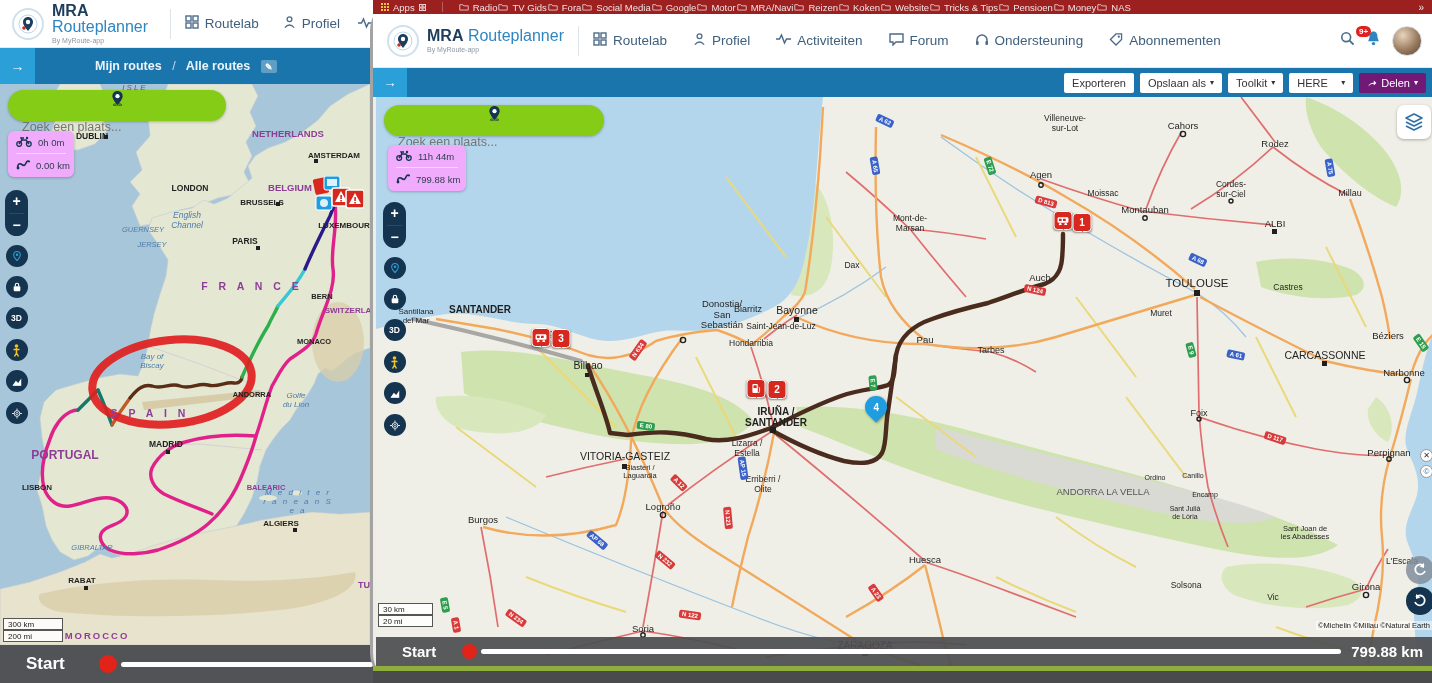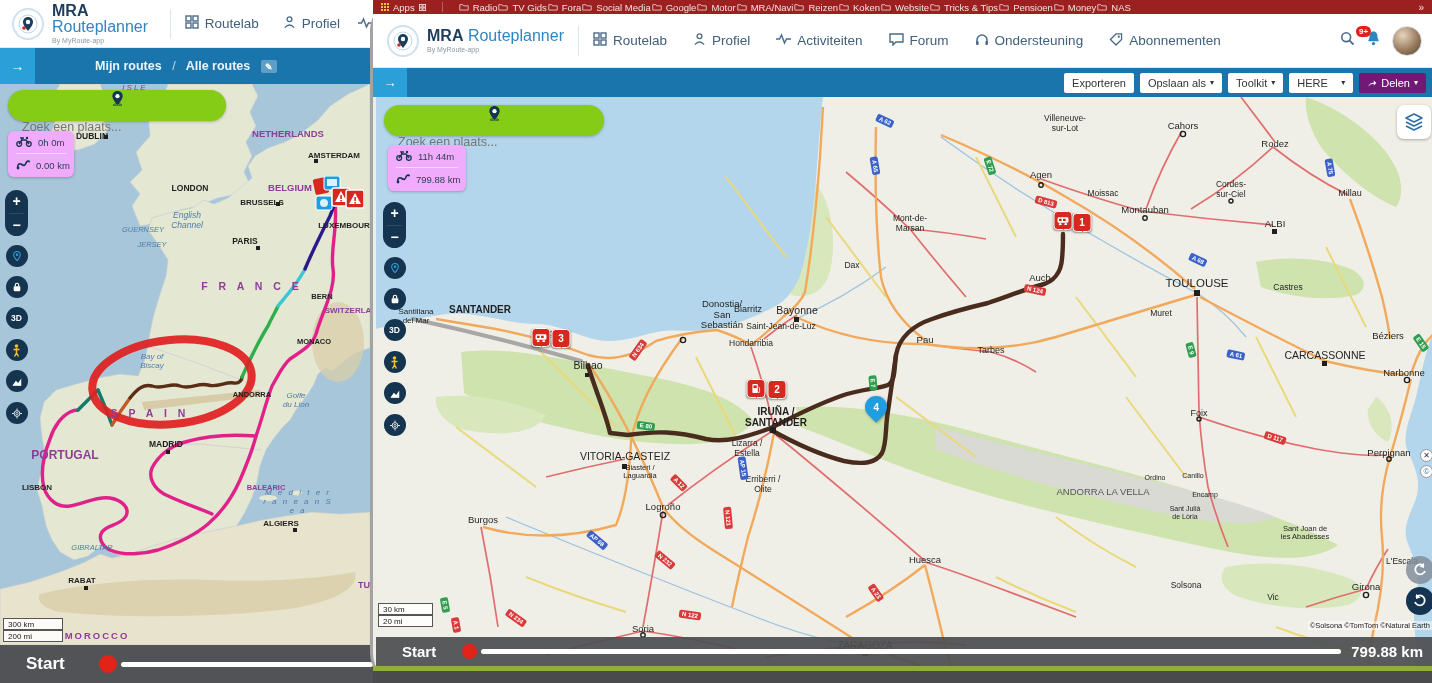--- a/index.html
+++ b/index.html
@@ -874,21 +874,21 @@
           </svg>
       </div>
       <div class="roundw" style="left:1030px;top:490px;width:28px;height:28px;background:#14344f;">
         <svg width="14" height="14" viewBox="0 0 14 14">
             <path d="M3 3 A5 5 0 1 1 2 8" fill="none" stroke="#fff" stroke-width="1.8"></path>
             <path d="M3 0 L3 5 L7.5 3.5 Z" fill="#fff"></path>
           </svg>
       </div>
       <div class="scalebox" style="left:2px;top:506px;width:55px;">30 km</div>
       <div class="scalebox" style="left:2px;top:518px;width:55px;">20 mi</div>
-      <div class="abs nowrap" style="right:3px;top:524px;font-size:7.5px;color:#222;background:rgba(255,255,255,.5);padding:0 2px;">©Solsona ©TomTom ©Natural Earth</div>
+      <div class="abs nowrap" style="right:3px;top:524px;font-size:7.5px;color:#222;background:rgba(255,255,255,.5);padding:0 2px;">©Michelin ©Millau ©Natural Earth</div>
 
       <div id="rw-bar">
         <span class="sl-label" style="margin-left:26px;font-size:15px;">Start</span>
         <span class="sl-dot" style="width:15px;height:15px;margin-left:26px;"></span>
         <span class="sl-track" style="flex:1;margin:0 10px 0 4px;"></span>
         <span class="sl-label" style="margin-right:12px;font-size:15px;">799.88 km</span>
       </div>
     </div>
     <div id="rw-greenbottom"></div>
     <div id="rw-graybottom"></div>

